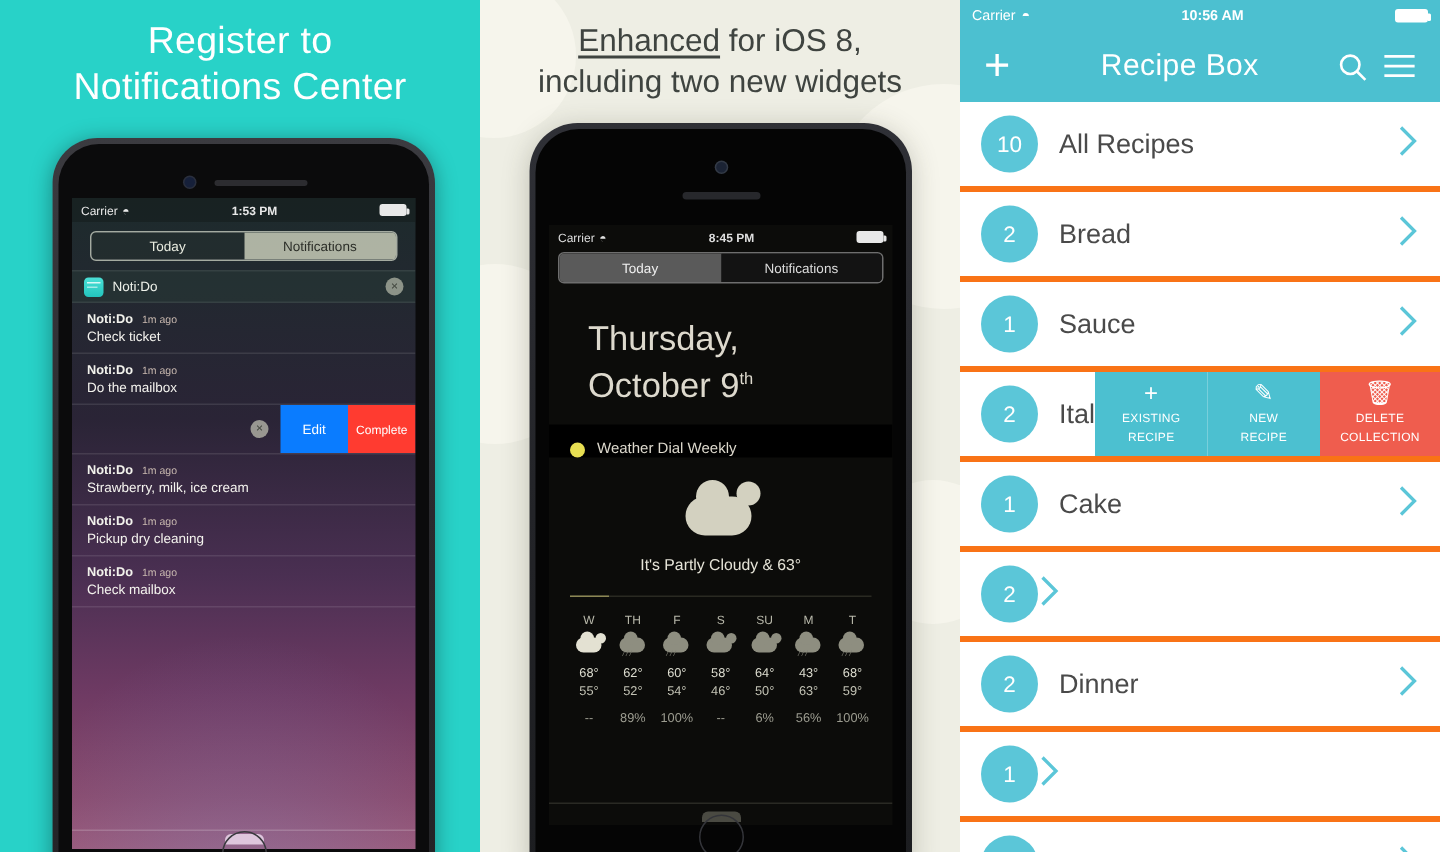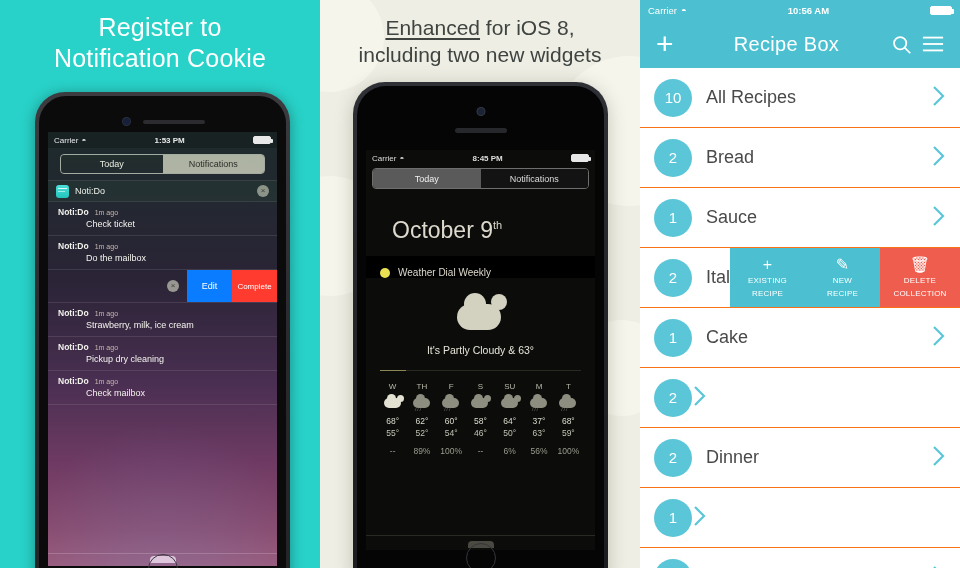--- a/index.html
+++ b/index.html
@@ -81,21 +81,21 @@
   .xbtn { width:12px; height:12px; border-radius:50%;
           background: rgba(225,228,205,.55); color:#3b4038;
           font-size:8px; line-height:12px; text-align:center; }
   .nrow {
     padding: 5px 10px 6px; border-bottom: 1px solid rgba(255,255,255,.10);
     position: relative;
   }
   .nrow .meta { display:flex; align-items:baseline; gap:6px; }
   .nrow .app { font-size:8.5px; font-weight:700; color:#f2f2ec; }
   .nrow .ago { font-size:7px; color:#c9b9b0; }
-  .nrow .body { font-size:9px; color:#f4f3ee; margin-top:2px;margin-left:28px; }
+  .nrow .body { font-size:9px; color:#f4f3ee; margin-top:2px; }
   .swipe-row {
     height: 33px; display:flex; align-items:stretch;
     border-bottom: 1px solid rgba(255,255,255,.10);
   }
   .swipe-row .pad { flex:1; position:relative; }
   .swipe-row .pad .x {
     position:absolute; right:8px; top:50%; transform:translateY(-50%);
     width:12px;height:12px;border-radius:50%;
     background:rgba(225,228,205,.6); color:#3b4038;
     font-size:8px;line-height:12px;text-align:center;
@@ -200,21 +200,21 @@
   .rb-nav {
     height:48px; background:#4cc0d0; display:flex; align-items:center;
     padding:0 16px; gap:10px; color:#fff;
   }
   .rb-plus { font-size:30px; line-height:30px; font-weight:300; width:26px; }
   .rb-title { flex:1; text-align:center; font-size:20px; font-weight:400; letter-spacing:.3px; }
   .rb-search svg, .rb-menu svg { display:block; }
   .rb-list { position:relative; }
   .rb-row {
     height:60px; display:flex; align-items:center; padding:0 14px;
-    border-bottom:1px solid #f97316; position:relative; background:#fff;
+    border-bottom:4px solid #f97316; position:relative; background:#fff;
   }
   .rb-badge {
     width:38px;height:38px;border-radius:50%; background:#5bc6d8;
     display:flex; align-items:center; justify-content:center;
     color:#ffffff; font-size:15px; font-weight:300; flex:0 0 38px;
   }
   .rb-name { margin-left:14px; font-size:18px; color:#4a4a4a; font-weight:400; flex:1; }
   .rb-chev { color:#5bc6d8; }
   .rb-actions {
     position:absolute; right:0; top:0; bottom:0; display:flex; align-items:stretch;
@@ -227,21 +227,21 @@
   .rb-act .gl { font-size:16px; line-height:16px; }
 </style>
 </head>
 <body>
 
 <div class="stage">
 
   <div class="panel1">
     <div class="p1-head">
       <div>Register to</div>
-      <div>Notification Cookie</div>
+      <div>Notifications Center</div>
     </div>
 
     <div class="phone1">
       <div class="phone1-inner">
         <div class="p1-cam"></div>
         <div class="p1-spk"></div>
 
         <div class="p1-screen">
           <div class="nc-status">
             <span>Carrier</span>
@@ -345,20 +345,21 @@
             <span class="sp"></span>
             <span class="batt"></span>
           </div>
 
           <div class="seg2">
             <div class="on">Today</div>
             <div class="off">Notifications</div>
           </div>
 
           <div class="w-date">
+            <div>Thursday,</div>
             <div><span>October 9</span><sup>th</sup></div>
           </div>
 
           <div class="w-widgetbar">
             <span class="w-dot"></span>
             <span class="w-wname">Weather Dial Weekly</span>
           </div>
 
           <div class="w-icon">
             <span class="w-moon"></span>
@@ -389,21 +390,21 @@
                 <td><span class="ci"><i class="m"></i><i class="c"></i></span></td>
                 <td><span class="ci"><i class="c"></i><i class="r">///</i></span></td>
                 <td><span class="ci"><i class="c"></i><i class="r">///</i></span></td>
               </tr>
               <tr class="hi">
                 <td>68°</td>
                 <td>62°</td>
                 <td>60°</td>
                 <td>58°</td>
                 <td>64°</td>
-                <td>37°</td>
+                <td>43°</td>
                 <td>68°</td>
               </tr>
               <tr class="lo">
                 <td>55°</td>
                 <td>52°</td>
                 <td>54°</td>
                 <td>46°</td>
                 <td>50°</td>
                 <td>63°</td>
                 <td>59°</td>

